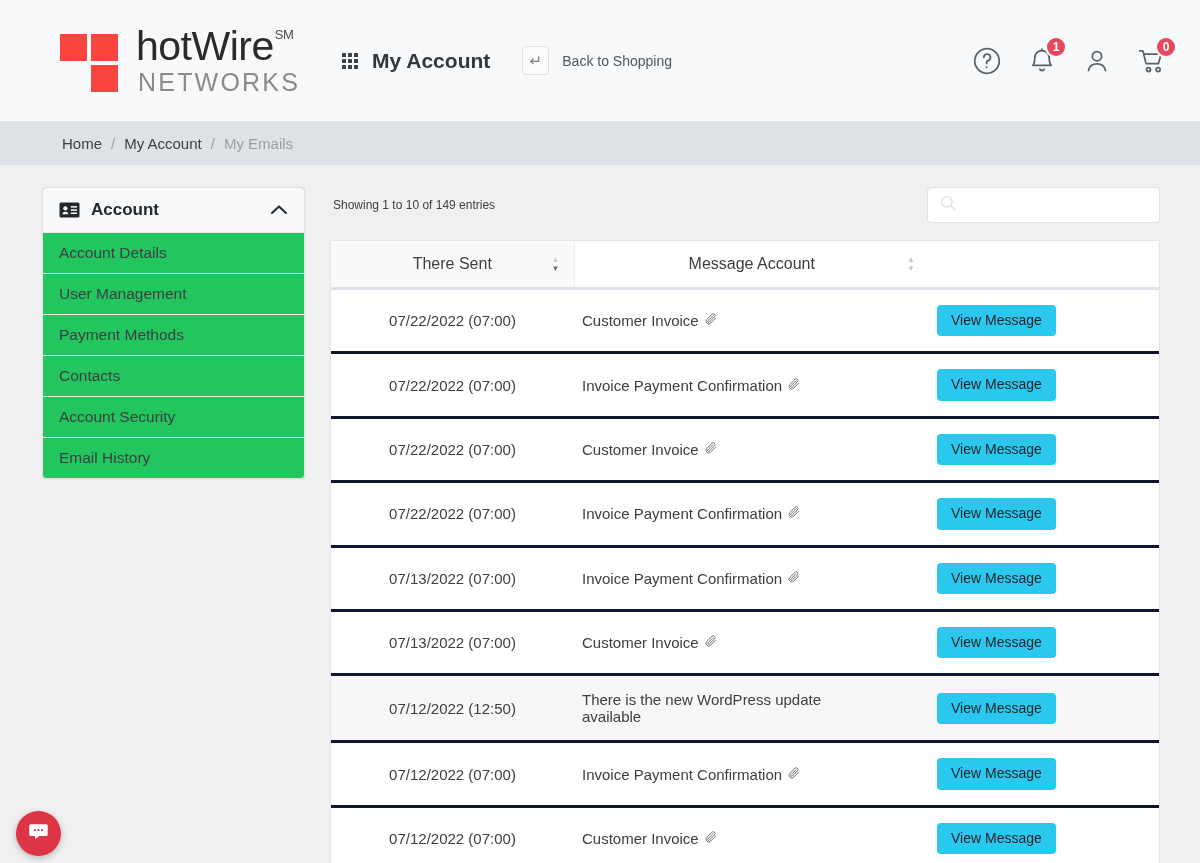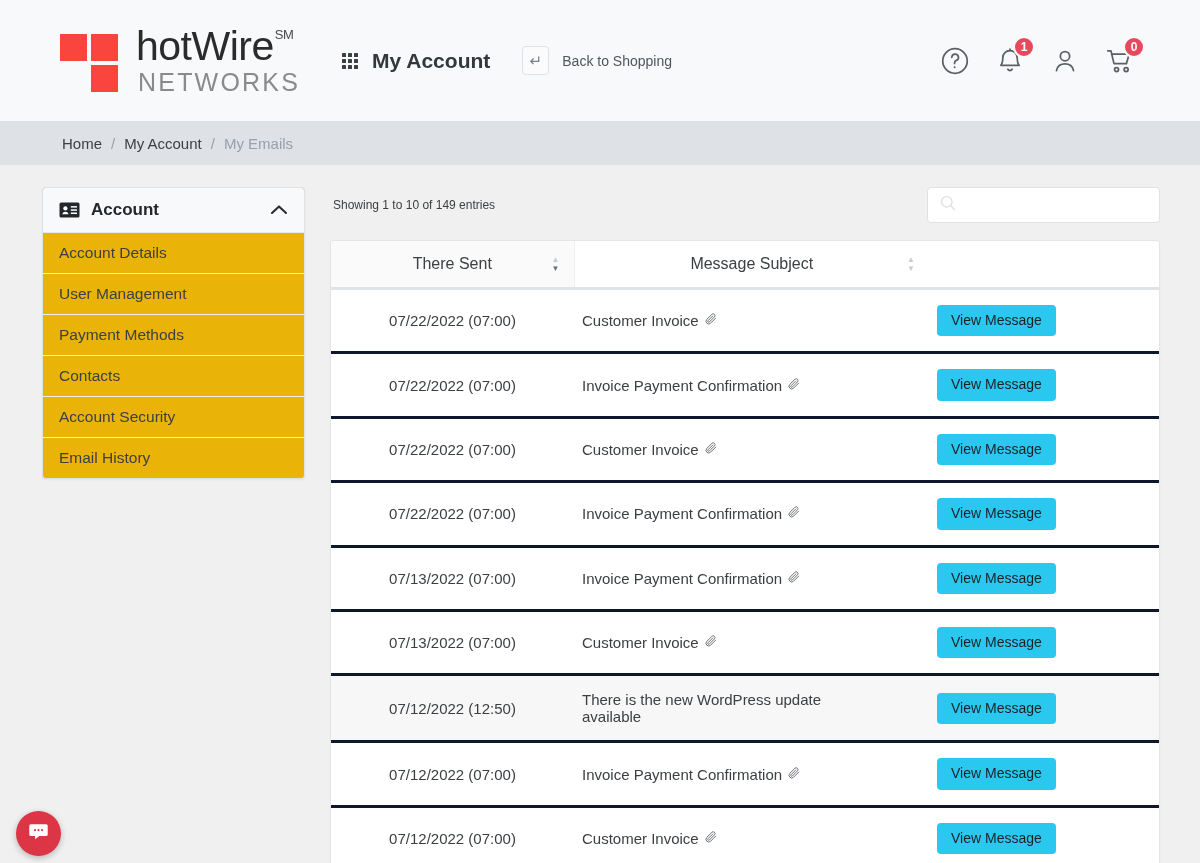--- a/index.html
+++ b/index.html
@@ -13,21 +13,21 @@
     overflow:hidden;
     position:relative;
   }
 
   
   .header {
     height:121px;
     background:#f8f9fa;
     display:flex;
     align-items:center;
-    padding:0 64px 0 60px;
+    padding:0 32px 0 60px;
     position:relative;
   }
   .logo { display:flex; align-items:center; gap:14px; }
   .logo-marks {
     width:62px; height:62px;
     position:relative;
   }
   .sq { position:absolute; width:27px; height:27px; background:#f9453e; }
   .sq.a { left:0;  top:4px; }
   .sq.b { left:31px; top:4px; }
@@ -80,21 +80,21 @@
   }
   .crumbbar a { color:#3c4043; text-decoration:none; }
   .crumb-sep { color:#9aa0a6; }
   .crumb-cur { color:#9aa0a6;text-align:center; }
 
   
   .main { display:flex; padding:22px 40px 0 42px; gap:25px; }
 
   
   .sidebar {
-    width:263px; background:#eab308;
+    width:263px; background:#22c55e;
     border:1px solid #dfe1e5; border-radius:4px;
     box-shadow:0 1px 2px rgba(0,0,0,.05);
     overflow:hidden; height:max-content;
   }
   .side-head {
     display:flex; align-items:center; gap:11px;
     padding:12px 16px; background:#f8f9fa;
     border-bottom:1px solid #e4e6e9;
   }
   .card-icon { width:21px; height:16px; flex:0 0 auto; }
@@ -307,21 +307,21 @@
         <thead>
           <tr>
             <th class="col-date">
               <span>There Sent</span>
               <span class="sort-arrows">
                 <span>▲</span>
                   <span class="active">▼</span>
               </span>
             </th>
             <th class="col-subject">
-              <span>Message Subject</span>
+              <span>Message Account</span>
               <span class="sort-arrows">
                 <span>▲</span>
                   <span>▼</span>
               </span>
             </th>
             <th class="col-action">
               <span></span>
             </th>
           </tr>
         </thead>

